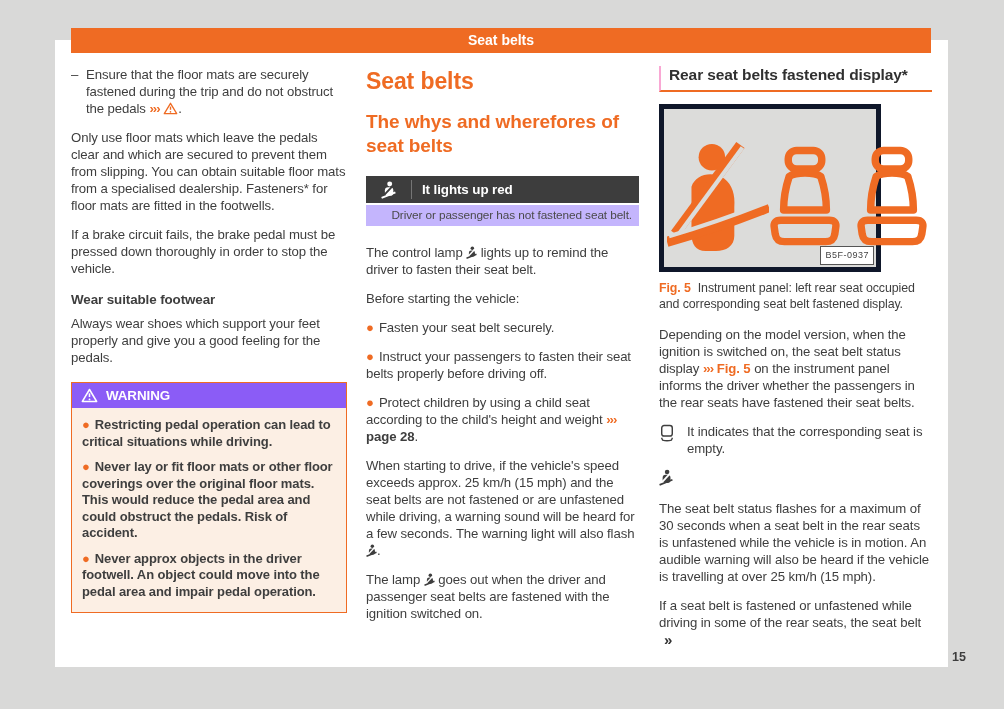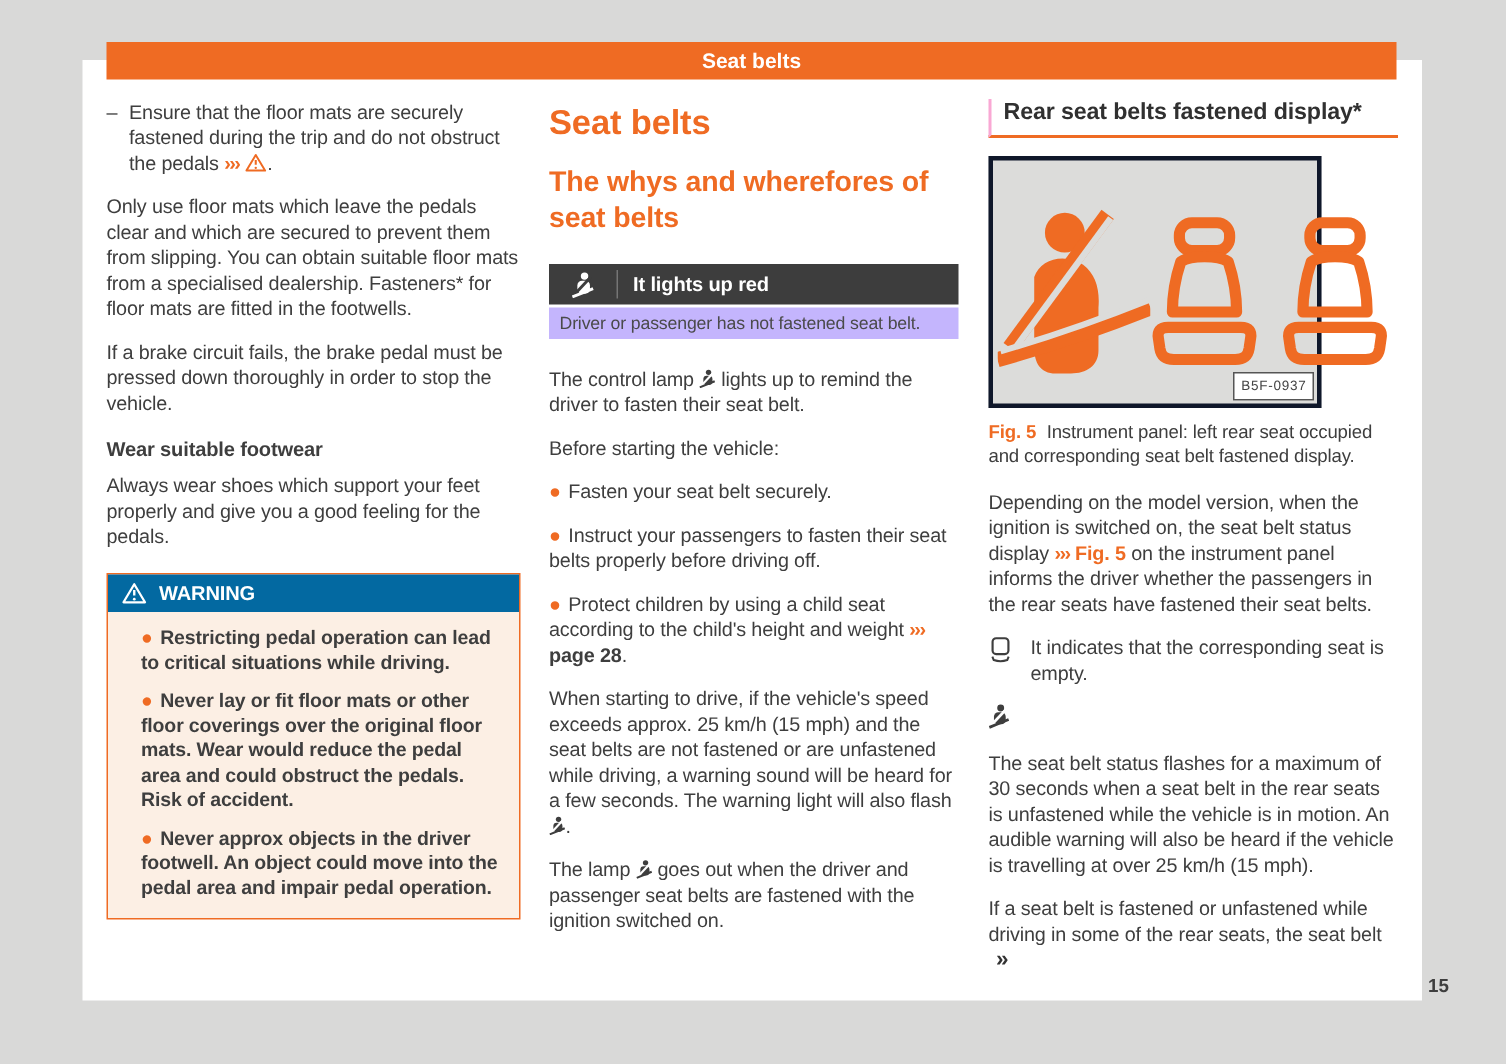--- a/index.html
+++ b/index.html
@@ -40,48 +40,48 @@
   .sect-head {
     font-size:15.5px; font-weight:bold; color:#303030;
     border-left:2px solid #f9a8d4; border-bottom:2px solid #ef6b23;
     padding:0 0 7px 8px; margin-bottom:12px;
   }
 
   h1.doc-title { color:#ef6b23; font-size:23px; margin:2px 0 16px 0; line-height:26px; }
   h2.doc-sub   { color:#ef6b23; font-size:19px; line-height:24px; margin:0 0 18px 0; }
 
   
-  .lamp-table { margin:6px 0 18px 0; }
+  .lamp-table { margin:6px 0 18px 0;text-align:right; }
   .lamp-head {
     display:flex; align-items:center; background:#3d3d3d; height:27px; color:#fff;
   }
   .lamp-head .icon-cell {
     width:46px; display:flex; justify-content:center; align-items:center;
     border-right:1px solid #757575; height:19px;
   }
   .lamp-head .label { font-weight:bold; font-size:13.4px; padding-left:10px; }
   .lamp-row {
     margin-top:2px; background:#c4b5fd; color:#4a4a4a;
     font-size:11.8px; line-height:15px; padding:3px 7px;
   }
 
   
   .warning-box { border:1px solid #ef6b23; margin-top:16px; }
   .warning-head {
-    background:#0369a1; color:#fff; height:25px; display:flex; align-items:center;
+    background:#8b5cf6; color:#fff; height:25px; display:flex; align-items:center;
     gap:8px; padding-left:9px; font-weight:bold; font-size:13.4px;
   }
   .warning-body { background:#fcefe4; padding:9px 10px 12px 10px; }
-  .warning-body p { font-weight:bold; font-size:13px; line-height:16.5px; margin:0 0 9px 12px; }
+  .warning-body p { font-weight:bold; font-size:13px; line-height:16.5px; margin:0 0 9px 0; }
   .warning-body p:last-child { margin-bottom:0; }
 
   
   .figure-box {
     position:relative; width:222px; height:168px; background:#dcdcda;
-    border:3px solid #0f172a; --fig-bg:#dcdcda; margin-bottom:8px;
+    border:5px solid #0f172a; --fig-bg:#dcdcda; margin-bottom:8px;
   }
   .fig-person { position:absolute; left:3px;  top:32px; width:102px; height:119px; color:#ef6b23; }
   .fig-seat-a { position:absolute; left:101px; top:34px; width:80px;  height:108px; color:#ef6b23; }
   .fig-seat-b { position:absolute; left:188px; top:34px; width:80px;  height:108px; color:#ef6b23; }
   .fig-code {
     position:absolute; right:2px; bottom:2px; background:#fff; border:1px solid #555;
     font-size:9px; padding:0 4px; color:#444; letter-spacing:0.5px;
   }
   .fig-caption { font-size:12.4px; line-height:16px; margin-bottom:14px; }
   .fig-caption .fig-label { color:#ef6b23; font-weight:bold; margin-right:7px; }
@@ -157,21 +157,21 @@
 
     <div class="warning-box">
       <div class="warning-head">
         <svg width="17" height="15" style="color:#fff">
             <use href="#sym-warn-tri"></use>
           </svg>
         <span>WARNING</span>
       </div>
       <div class="warning-body">
         <p><span class="bullet-dot">●</span><span>Restricting pedal operation can lead to critical situations while driving.</span></p>
-        <p><span class="bullet-dot">●</span><span>Never lay or fit floor mats or other floor coverings over the original floor mats. Wear would reduce the pedal area and could obstruct the pedals. Risk of accident.</span></p>
+        <p><span class="bullet-dot">●</span><span>Never lay or fit floor mats or other floor coverings over the original floor mats. This would reduce the pedal area and could obstruct the pedals. Risk of accident.</span></p>
         <p><span class="bullet-dot">●</span><span>Never approx objects in the driver footwell. An object could move into the pedal area and impair pedal operation.</span></p>
       </div>
     </div>
   </div>
 
   <div class="col col2">
     <h1 class="doc-title">Seat belts</h1>
     <h2 class="doc-sub">The whys and wherefores of seat belts</h2>
 
     <div class="lamp-table">

